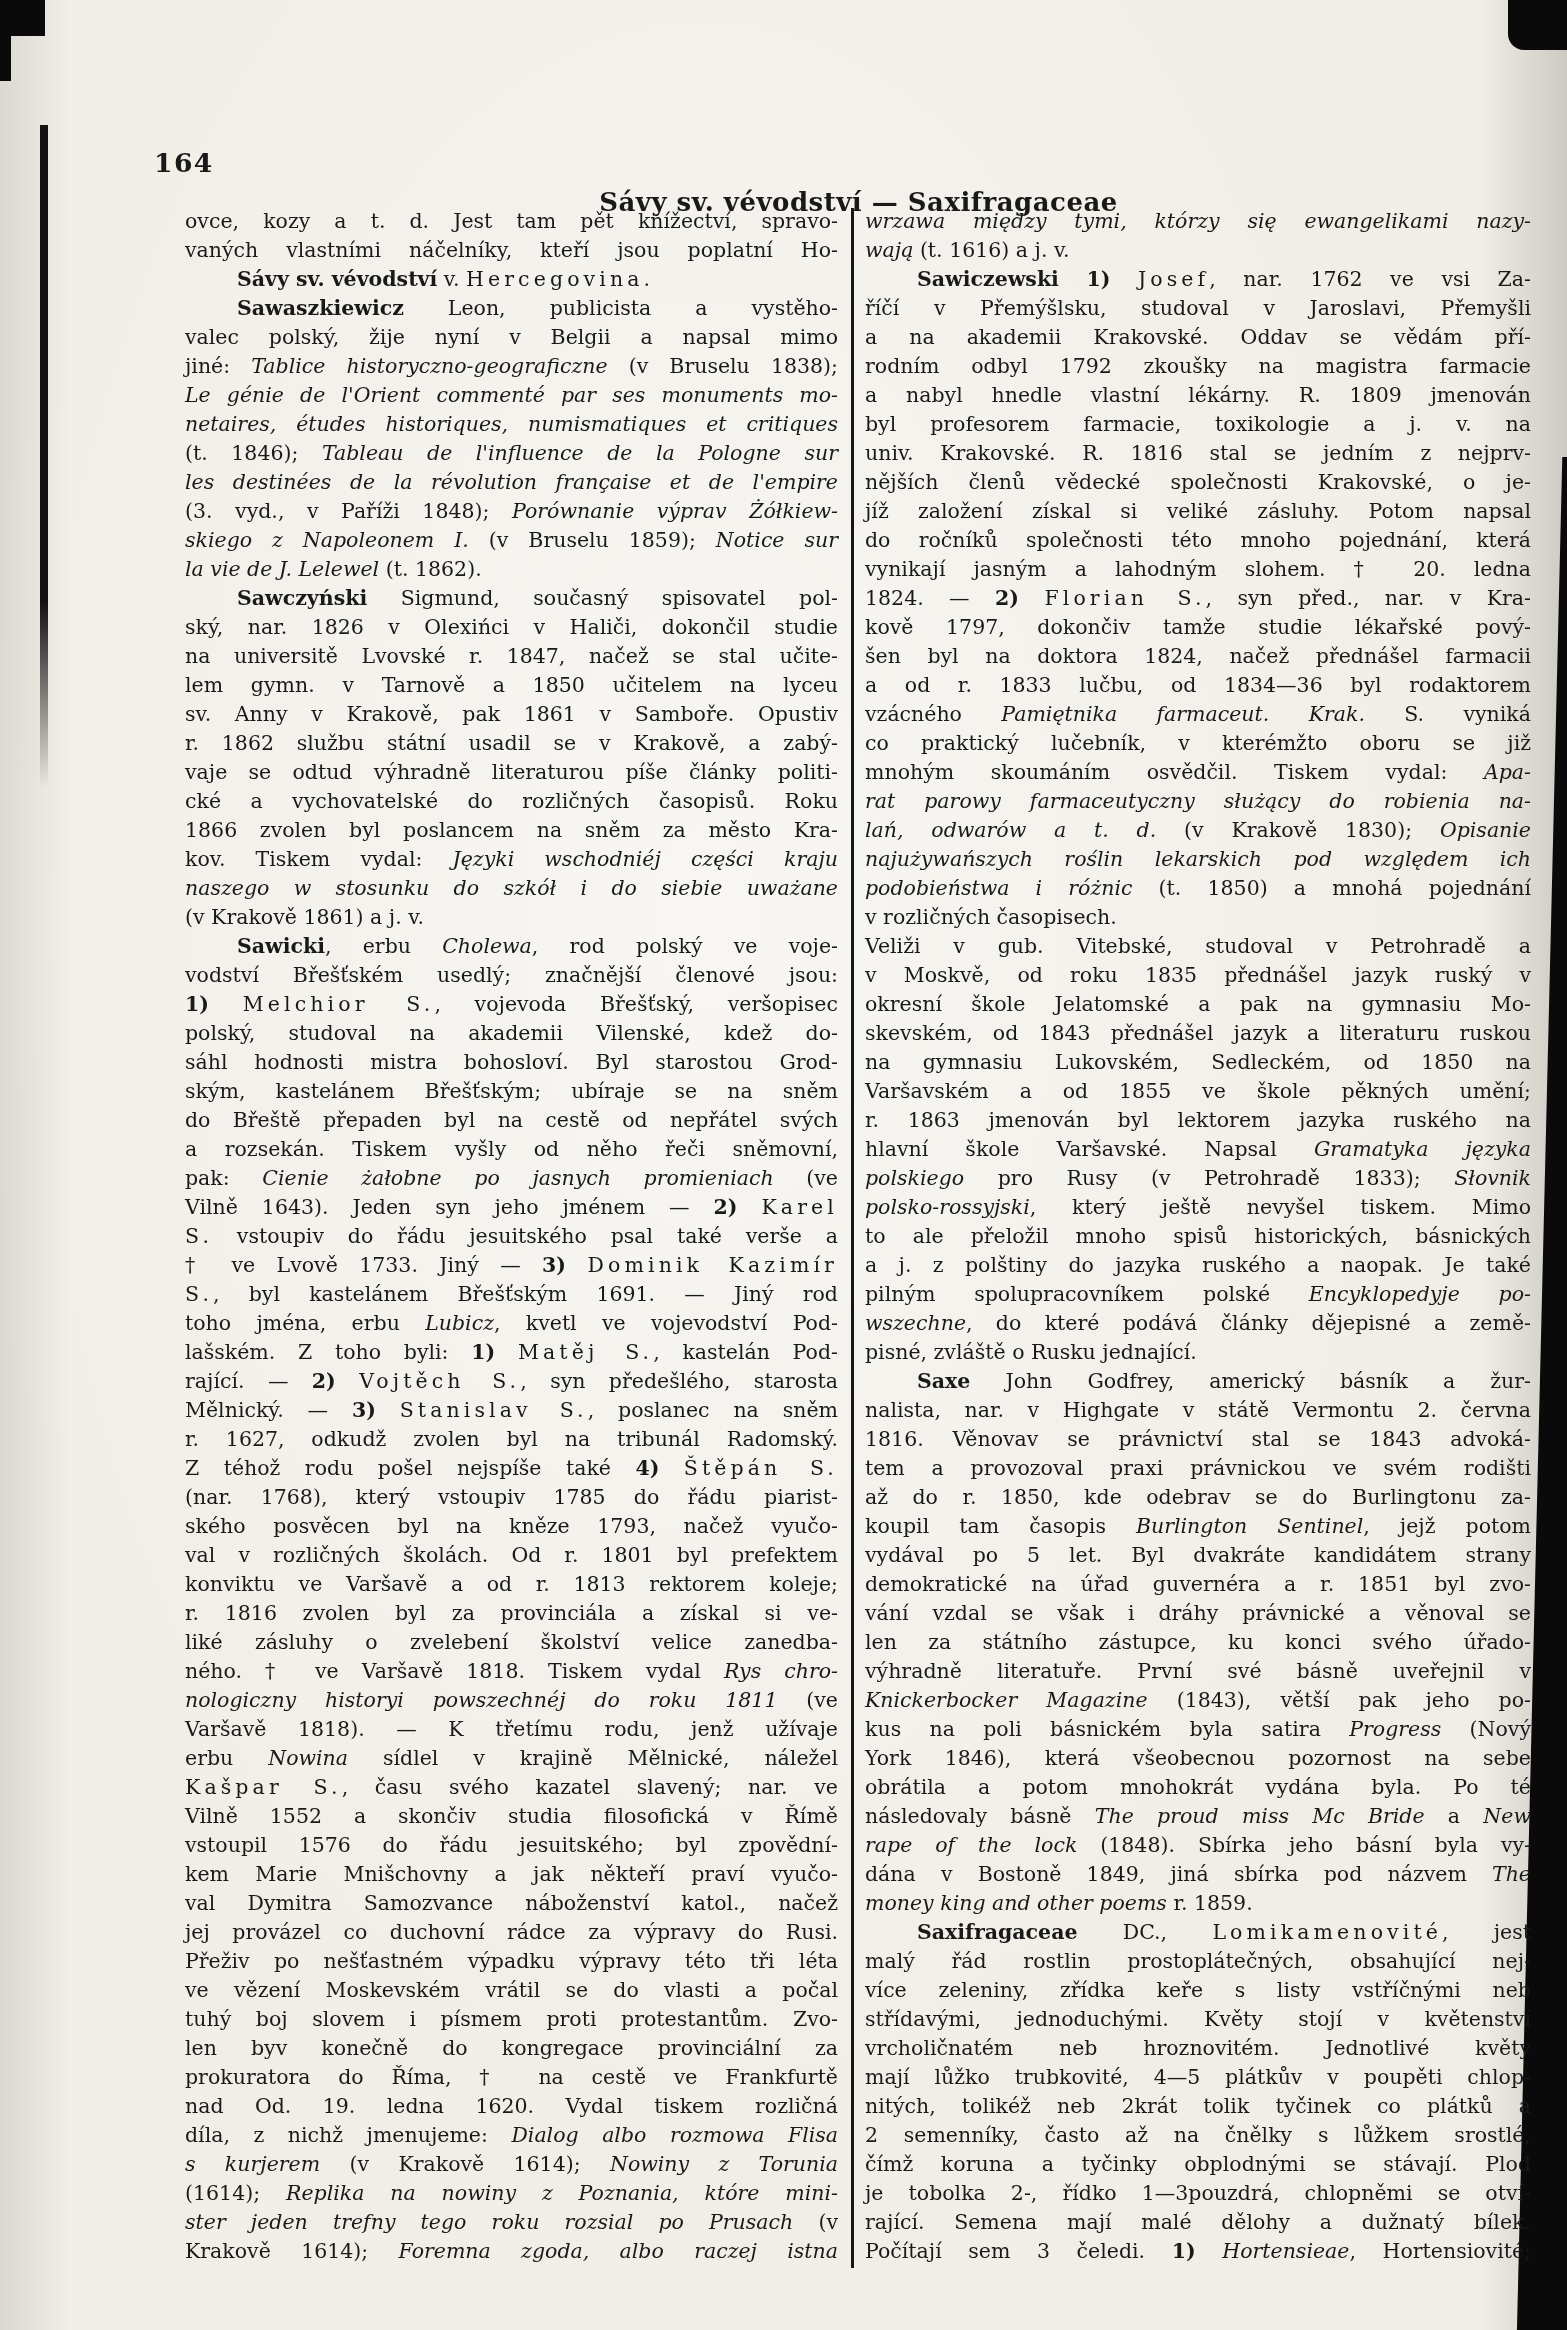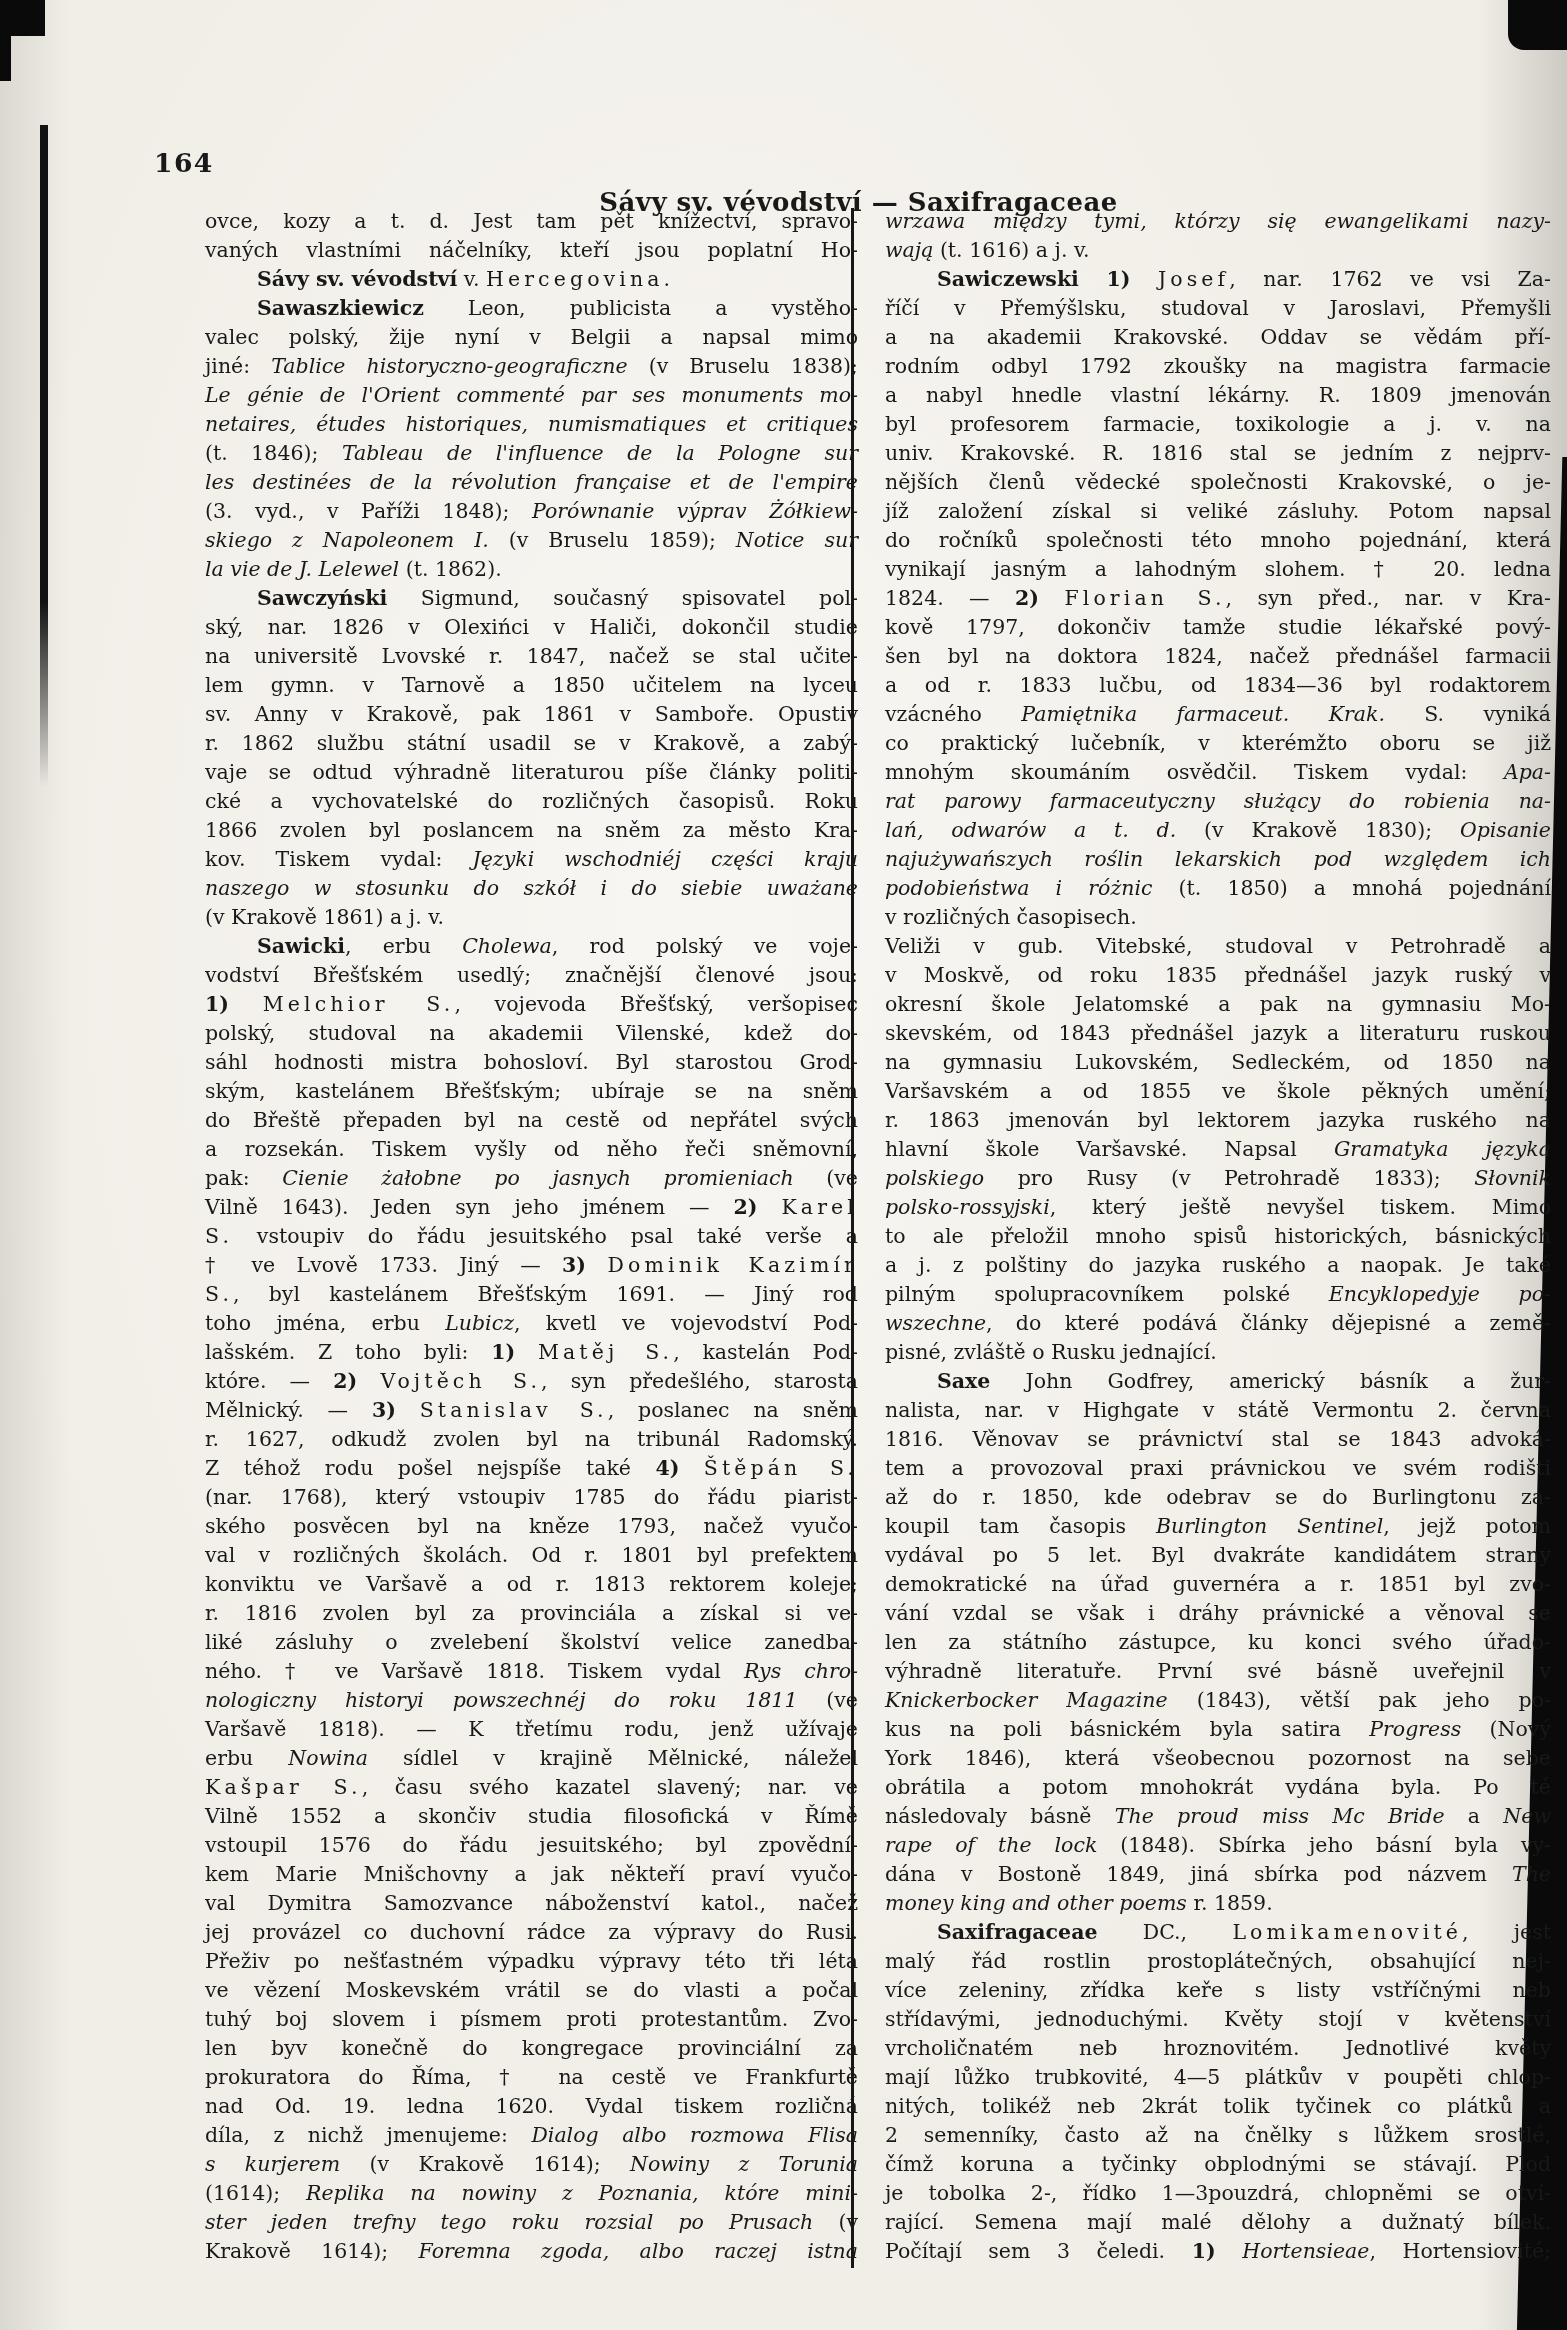--- a/index.html
+++ b/index.html
@@ -21,21 +21,21 @@
       #f1eee7;
   }
   .page-number {
     position:absolute; left:154px; top:147px;
     font-size:26.6px; font-weight:bold; letter-spacing:1.4px;
   }
   .header-title {
     position:absolute; left:186px; top:147px; width:1345px;
     text-align:center; font-size:26px; font-weight:bold; letter-spacing:0.5px;margin-top:40px;
   }
-  .col { position:absolute; top:207px;margin-left:20px; }
+  .col { position:absolute; top:207px; }
   .col-left  { left:185px;  width:653px; }
   .col-right { left:865px; width:666px; }
   .line {
     font-size:20.5px; line-height:29px; height:29px;
     text-align:justify; text-align-last:justify;
     white-space:nowrap;
   }
   .line.last { text-align-last:left; }
   .line.indent { text-indent:52px; }
   .bold { font-weight:bold; }
@@ -109,21 +109,21 @@
     <div class="line"><span>ským, kastelánem Břešťským; ubíraje se na sněm</span></div>
     <div class="line"><span>do Břeště přepaden byl na cestě od nepřátel svých</span></div>
     <div class="line"><span>a rozsekán. Tiskem vyšly od něho řeči sněmovní,</span></div>
     <div class="line"><span>pak: </span><span class="ital">Cienie żałobne po jasnych promieniach</span><span> (ve</span></div>
     <div class="line"><span>Vilně 1643). Jeden syn jeho jménem — </span><span class="bold">2)</span><span> </span><span class="sperr">Karel</span></div>
     <div class="line"><span class="sperr">S.</span><span> vstoupiv do řádu jesuitského psal také verše a</span></div>
     <div class="line"><span>† ve Lvově 1733. Jiný — </span><span class="bold">3)</span><span> </span><span class="sperr">Dominik Kazimír</span></div>
     <div class="line"><span class="sperr">S.</span><span>, byl kastelánem Břešťským 1691. — Jiný rod</span></div>
     <div class="line"><span>toho jména, erbu </span><span class="ital">Lubicz</span><span>, kvetl ve vojevodství Pod-</span></div>
     <div class="line"><span>lašském. Z toho byli: </span><span class="bold">1)</span><span> </span><span class="sperr">Matěj S.</span><span>, kastelán Pod-</span></div>
-    <div class="line"><span>które. — </span><span class="bold">2)</span><span> </span><span class="sperr">Vojtěch S.</span><span>, syn předešlého, starosta</span></div>
+    <div class="line"><span>rající. — </span><span class="bold">2)</span><span> </span><span class="sperr">Vojtěch S.</span><span>, syn předešlého, starosta</span></div>
     <div class="line"><span>Mělnický. — </span><span class="bold">3)</span><span> </span><span class="sperr">Stanislav S.</span><span>, poslanec na sněm</span></div>
     <div class="line"><span>r. 1627, odkudž zvolen byl na tribunál Radomský.</span></div>
     <div class="line"><span>Z téhož rodu pošel nejspíše také </span><span class="bold">4)</span><span> </span><span class="sperr">Štěpán S.</span></div>
     <div class="line"><span>(nar. 1768), který vstoupiv 1785 do řádu piarist-</span></div>
     <div class="line"><span>ského posvěcen byl na kněze 1793, načež vyučo-</span></div>
     <div class="line"><span>val v rozličných školách. Od r. 1801 byl prefektem</span></div>
     <div class="line"><span>konviktu ve Varšavě a od r. 1813 rektorem koleje;</span></div>
     <div class="line"><span>r. 1816 zvolen byl za provinciála a získal si ve-</span></div>
     <div class="line"><span>liké zásluhy o zvelebení školství velice zanedba-</span></div>
     <div class="line"><span>ného. † ve Varšavě 1818. Tiskem vydal </span><span class="ital">Rys chro-</span></div>

